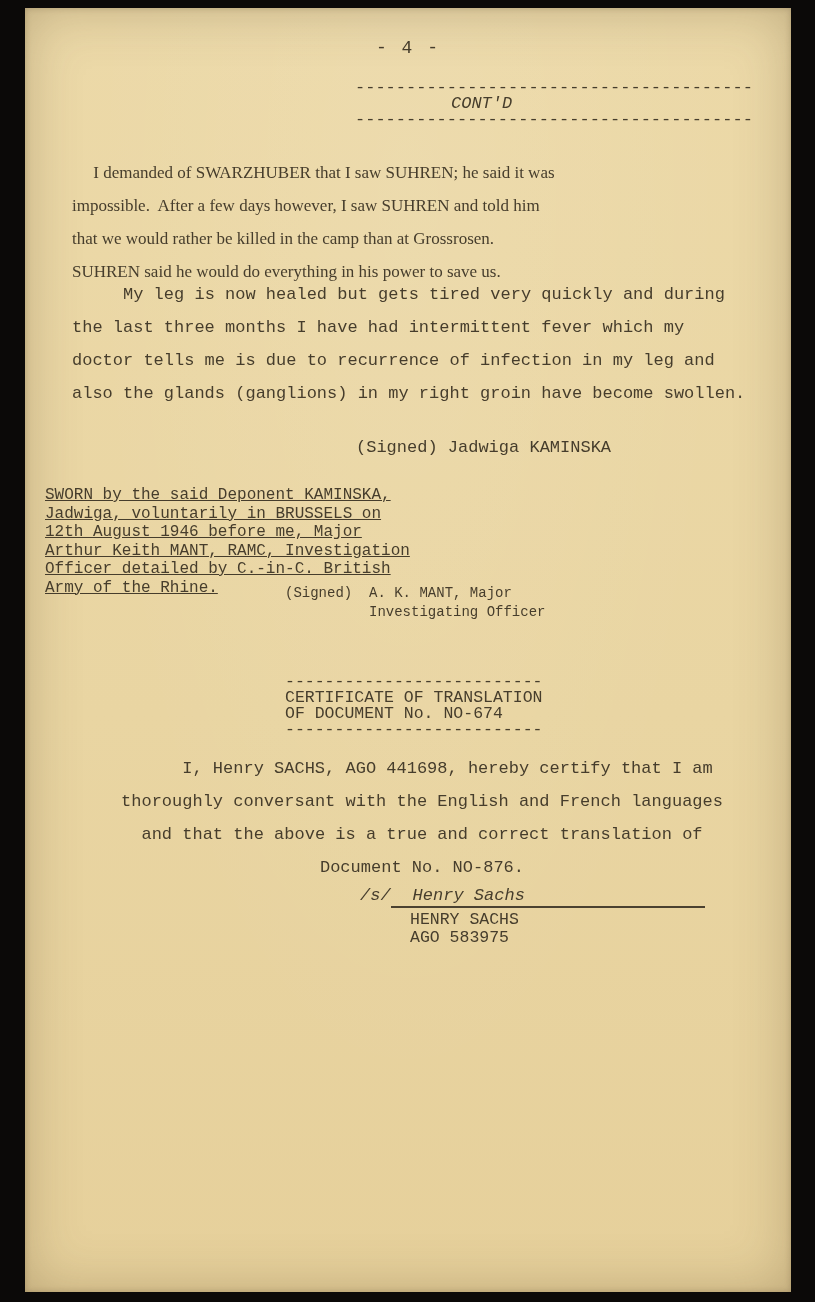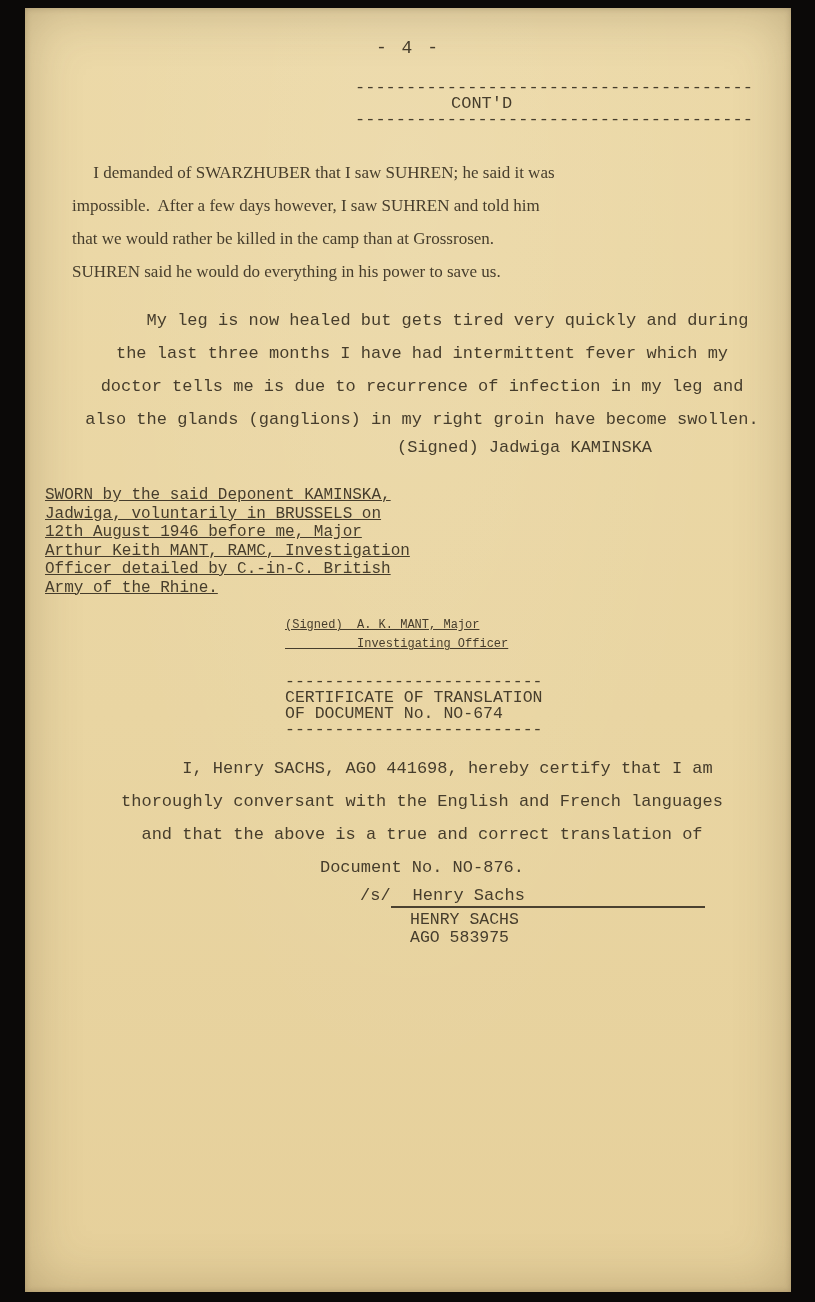--- a/index.html
+++ b/index.html
@@ -46,76 +46,76 @@
     top: 72px;
     width: 410px;
     font-size: 17px;
     line-height: 16px;
   }
   .header .dash {
     letter-spacing: 0px;
     overflow: hidden;
     white-space: nowrap;
   }
-  .header-contd { padding-left: 96px; }
+  .header-contd { padding-left: 96px; font-style: italic; }
 
   .para {
     position: absolute;
     left: 47px;
     width: 700px;
     font-size: 17px;
     line-height: 33px;
   }
   .para-1 { top: 148px; font-family: Liberation Serif, serif; }
-  .para-2 { top: 296px; text-align: center; }
+  .para-2 { top: 270px; }
 
   .signed-kaminska {
     position: absolute;
-    left: 372px;
+    left: 331px;
     top: 430px;
     font-size: 17px;
     text-align: center;
   }
 
   .sworn {
     position: absolute;
     left: 20px;
     top: 478px;
     width: 460px;
     font-size: 16px;
     line-height: 18.5px;
     text-decoration: underline;
   }
 
   .signed-mant {
     position: absolute;
     left: 260px;
-    top: 608px;
-    font-size: 12px;
+    top: 576px;
+    font-size: 14px;
     line-height: 19px;
-    text-decoration: underline;
   }
 
   .certificate {
     position: absolute;
     left: 260px;
     top: 666px;
     font-size: 16.5px;
     line-height: 16px;
     white-space: nowrap;
   }
 
   .cert-body { top: 744px; text-align: center; }
 
   .sig-row {
     position: absolute;
     left: 335px;
     top: 878px;
     font-size: 17px;
     line-height: 20px;
+    font-style: italic;
   }
   .sig-underline {
     display: inline-block;
     min-width: 292px;
     padding-left: 22px;
     border-bottom: 2px solid #4a4130;
   }
   .typed-name {
     position: absolute;
     left: 385px;

